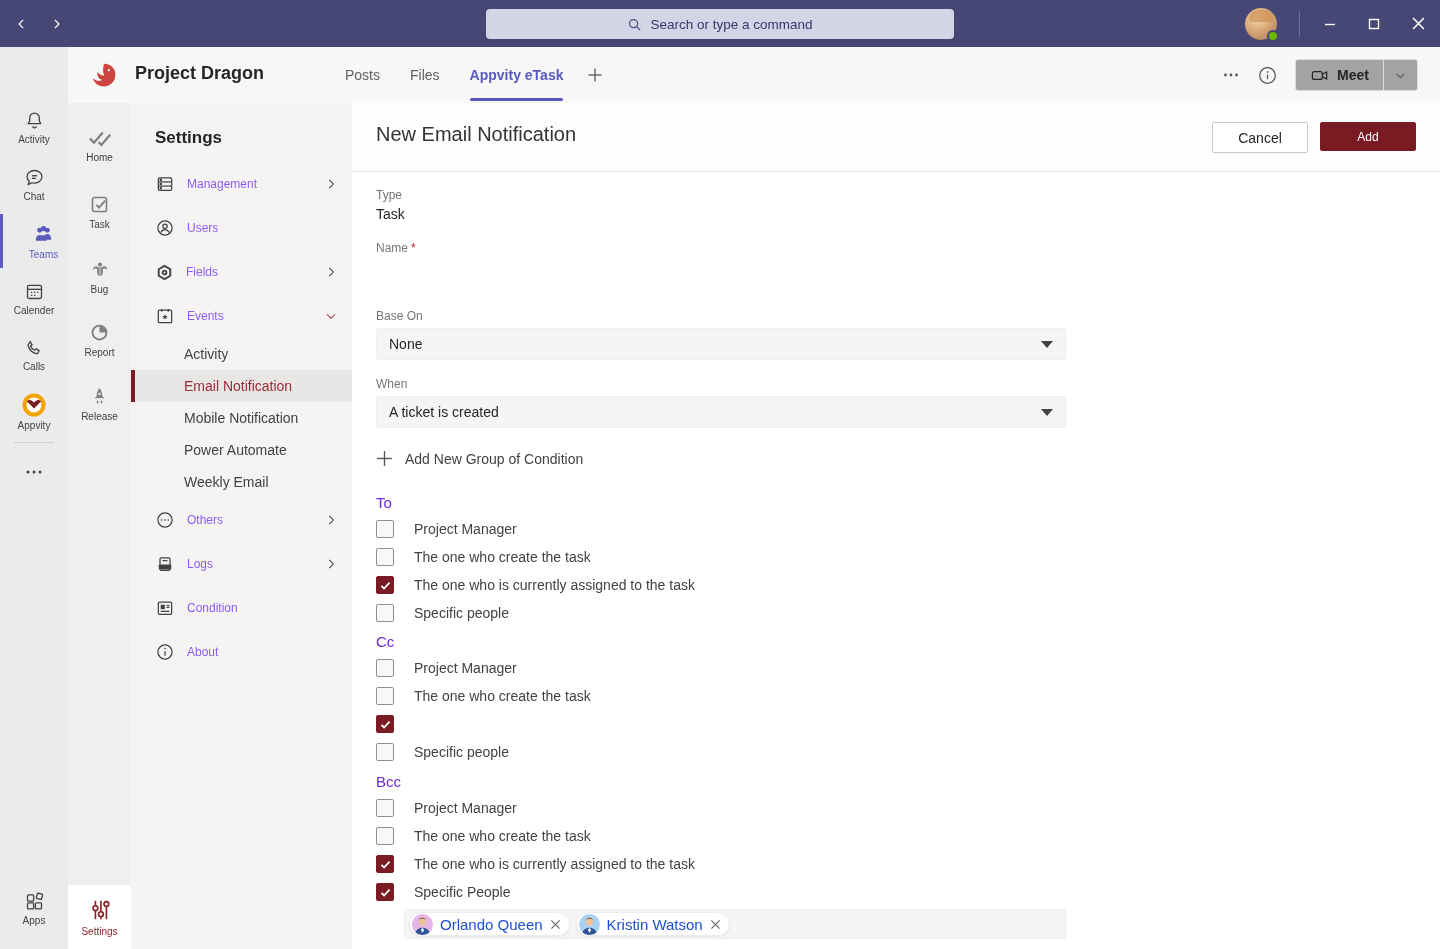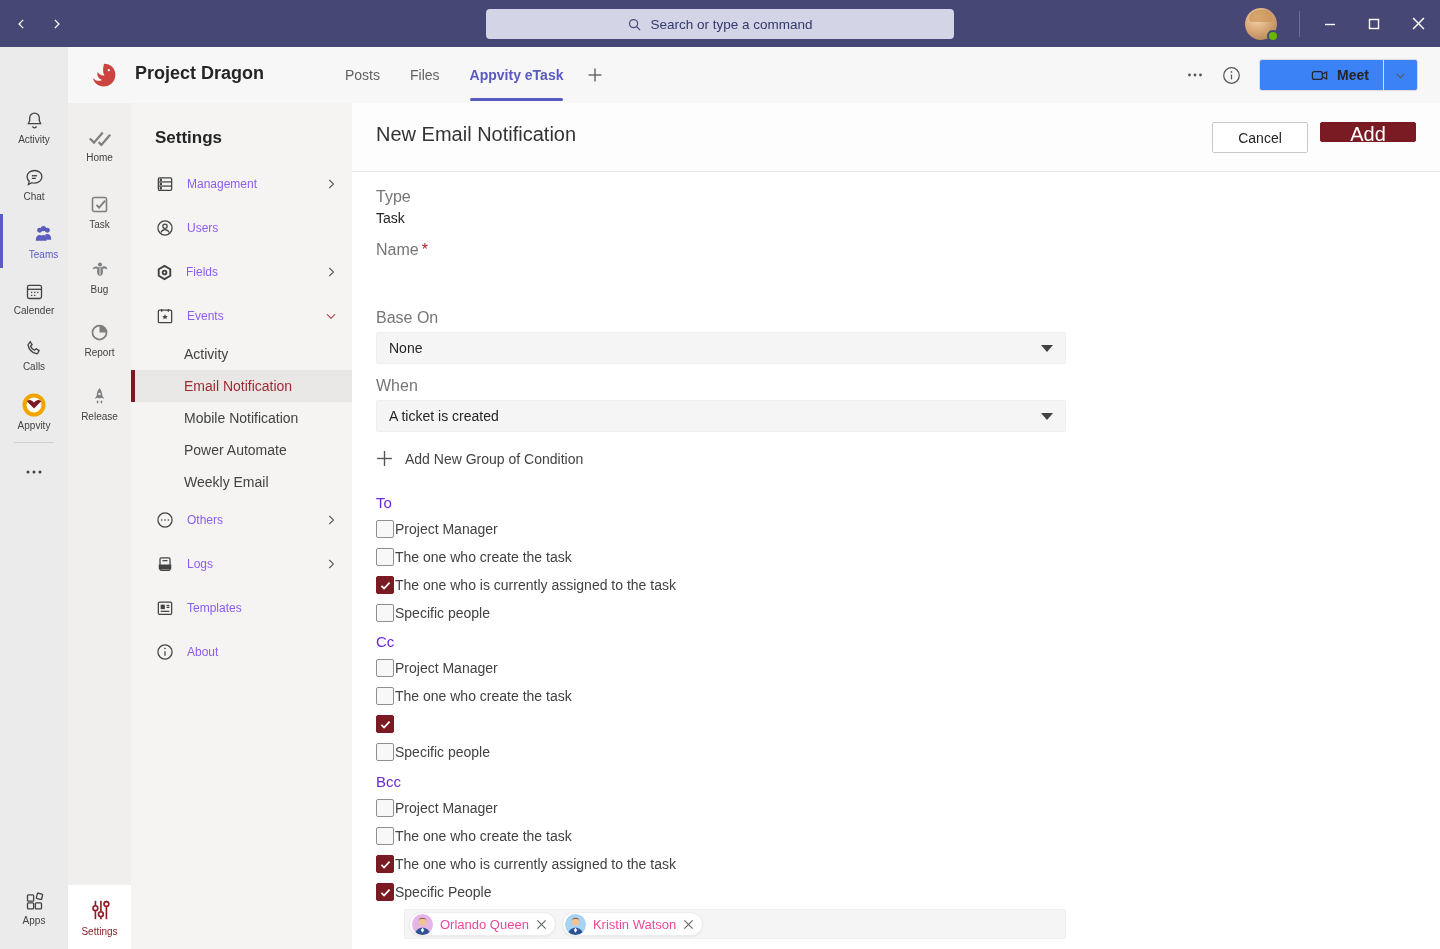--- a/index.html
+++ b/index.html
@@ -24,21 +24,21 @@
   .appheader { position:absolute; left:68px; top:47px; width:1372px; height:68px; background:#f7f7f7; border-bottom:1px solid #e3e3e3; display:flex; align-items:center; }
   .team-logo { position:absolute; left:22px; top:14px; width:28px; height:28px; }
   .team-name { position:absolute; left:67px; top:16px; font-size:18px; font-weight:bold; color:#252525; }
   .tabs { position:absolute; left:277px; top:0; height:56px; display:flex; align-items:center; gap:30px; }
   .tab { font-size:14px; color:#616161; cursor:pointer; position:relative; height:56px; display:flex; align-items:center; }
   .tab.active { color:#585ac0; font-weight:bold; }
   .tab.active::after { content:""; position:absolute; left:0; right:0; bottom:2px; height:3px; border-radius:2px; background:#585ac0; }
   .tab-plus { background:none; border:none; color:#616161; cursor:pointer; margin-left:-6px; display:flex; align-items:center; }
   .appheader-right { position:absolute; right:22px; top:0; height:56px; display:flex; align-items:center; gap:18px; }
   .iconbtn { background:none; border:none; color:#555; cursor:pointer; display:flex; align-items:center; justify-content:center; }
-  .meet-split { display:flex; align-items:stretch; height:32px; background:#3b82f6; border:1px solid #dcdcdc; border-radius:3px; overflow:hidden;padding-left:36px; }
+  .meet-split { display:flex; align-items:stretch; height:32px; background:#a3a3a3; border:1px solid #dcdcdc; border-radius:3px; overflow:hidden; }
   .meet-main { display:flex; align-items:center; gap:8px; padding:0 14px; font-size:14px; font-weight:bold; color:#252525; background:none; border:none; cursor:pointer; }
   .meet-drop { width:34px; display:flex; align-items:center; justify-content:center; border:none; background:none; border-left:1px solid #dcdcdc; cursor:pointer; color:#555; }
 
   
   .rail1 { position:absolute; left:0; top:47px; width:68px; height:902px; background:#ebebeb; }
   .rail1-item { position:absolute; left:0; width:68px; height:54px; display:flex; flex-direction:column; align-items:center; justify-content:center; gap:3px; color:#424242; cursor:pointer; }
   .rail1-item svg { color:#424242; }
   .rail1-item span { font-size:10px; color:#424242; }
   .rail1-item.selected { border-left:3px solid #5b5cbe;padding-left:16px; }
   .rail1-item.selected svg { color:#5b5cbe; }
@@ -64,45 +64,45 @@
   .side-item .chev { position:absolute; right:14px; color:#424242; }
   .side-item .chev.red { color:#9c2b33; }
   .side-sub { height:32px; display:flex; align-items:center; padding-left:53px; font-size:14px; color:#424242; cursor:pointer; }
   .side-sub.selected { background:#e9e7e6; border-left:4px solid #7a1a23; padding-left:49px; color:#9c2b33; }
 
   
   .main { position:absolute; left:352px; top:103px; width:1088px; height:846px; background:#fff; }
   .main-header { position:absolute; left:0; top:0; width:1088px; height:69px; background:#fdfdfd; border-bottom:1px solid #e5e5e5; }
   .main-title { position:absolute; left:24px; top:20px; font-size:20px; color:#333; }
   .btn-cancel { position:absolute; right:132px; top:19px; width:96px; height:31px; background:#fff; border:1px solid #c8c8c8; border-radius:2px; font-size:14px; color:#252525; cursor:pointer; font-family:inherit; }
-  .btn-add { position:absolute; right:24px; top:19px; width:96px; height:20px; background:#7a1a23; border:1px solid #7a1a23; border-radius:2px; font-size:20px; color:#fff; cursor:pointer; font-family:inherit; }
-
-  .flabel { font-size:16px; color:#767676; }
+  .btn-add { position:absolute; right:24px; top:19px; width:96px; height:29px; background:#7a1a23; border:1px solid #7a1a23; border-radius:2px; font-size:12px; color:#fff; cursor:pointer; font-family:inherit; }
+
+  .flabel { font-size:12px; color:#767676; }
   .req { color:#a4262c; margin-left:3px; }
   .sec { position:absolute; left:24px; width:690px; }
   .field-box { width:690px; height:32px; background:#f5f5f5; border:1px solid #efefef; border-radius:2px; display:flex; align-items:center; padding:0 12px; font-size:14px; color:#252525; }
   input.field-box { font-family:inherit; outline:none; }
   .dropdown { justify-content:space-between; cursor:pointer; }
   .caret { width:0; height:0; border-left:6px solid transparent; border-right:6px solid transparent; border-top:7px solid #424242; }
 
   .addcond { display:flex; align-items:center; gap:12px; background:none; border:none; font-size:14px; color:#424242; cursor:pointer; font-family:inherit; }
   .addcond svg { color:#555; }
 
-  .cbrow { height:28px; display:flex; align-items:center; gap:1px; }
+  .cbrow { height:28px; display:flex; align-items:center; gap:20px; }
   .cbox { width:18px; height:18px; border:1px solid #8f8f8f; border-radius:2px; background:#f8f8f8; display:flex; align-items:center; justify-content:center; cursor:pointer; flex:none; }
   .cbox svg { display:none; }
   .cbox.checked { background:#7a1a23; border-color:#7a1a23; }
   .cbox.checked svg { display:block; }
   .cblabel { font-size:14px; color:#424242; }
   .grp-label { height:21px; font-size:15px; color:#6d28d9; display:flex; align-items:flex-start;text-align:center; }
 
   .chips-field { margin:3px 0 0 28px; width:662px; height:30px; background:#f5f5f5; border:1px solid #efefef; border-radius:2px; display:flex; align-items:center; gap:6px; padding:0 4px; cursor:text; }
   .chip { height:24px; background:#fff; border:1px solid #ececec; border-radius:13px; display:flex; align-items:center; gap:7px; padding:0 8px 0 2px; box-shadow:0 1px 2px rgba(0,0,0,.06); }
   .chip-avatar { width:21px; height:21px; border-radius:50%; overflow:hidden; display:flex; align-items:center; justify-content:center; }
-  .chip-name { font-size:13px; color:#ec4899; }
+  .chip-name { font-size:15px; color:#1d4ed8; }
   .chip-x { background:none; border:none; color:#616161; cursor:pointer; display:flex; align-items:center; padding:0; }
 </style>
 </head>
 <body>
 
 <div class="screen">
 
   <div class="topbar">
     <div class="nav-arrows">
       <button class="navbtn">
@@ -402,21 +402,21 @@
     </div>
 
     <div class="side-item">
       <svg width="20" height="20" viewBox="0 0 24 24" fill="none" stroke="currentColor" stroke-width="1.5">
           <rect x="4" y="5" width="16" height="14.5" rx="1.5"></rect>
           <rect x="6.8" y="8" width="5" height="5.4" fill="currentColor" stroke="none"></rect>
           <line x1="13.8" y1="9" x2="17.3" y2="9"></line>
           <line x1="13.8" y1="11.3" x2="17.3" y2="11.3"></line>
           <line x1="6.8" y1="16" x2="17.3" y2="16"></line>
         </svg>
-      <span class="lbl">Templates</span>
+      <span class="lbl">Condition</span>
     </div>
 
     <div class="side-item">
       <svg width="20" height="20" viewBox="0 0 24 24" fill="none" stroke="currentColor" stroke-width="1.5">
           <circle cx="12" cy="12" r="8.5"></circle>
           <line x1="12" y1="11" x2="12" y2="16.5"></line>
           <circle cx="12" cy="7.8" r="1" fill="currentColor" stroke="none"></circle>
         </svg>
       <span class="lbl">About</span>
     </div>

